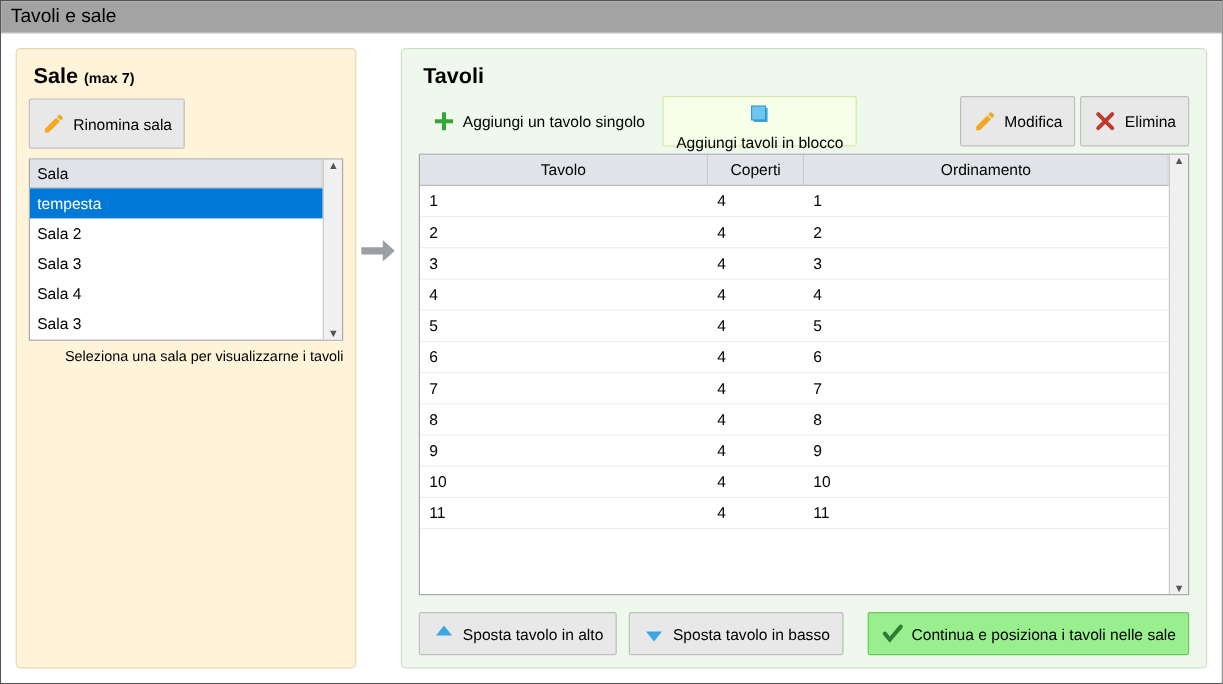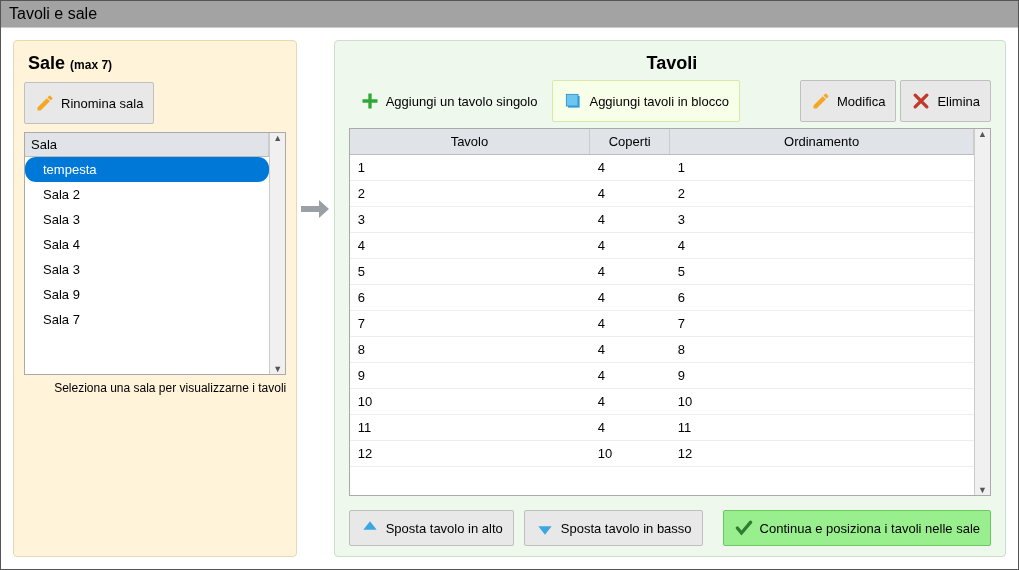--- a/index.html
+++ b/index.html
@@ -56,40 +56,39 @@
     gap: 6px;
     padding: 4px 10px;
     background: #e8e8e8;
     border: 1px solid #bfbfbf;
     border-radius: 2px;
     cursor: pointer;
     height: 42px;
     white-space: nowrap;
   }
   .btn.bare { background: transparent; border: 1px solid transparent; }
-  .btn.hl { background: #f8ffe8; border-color:#d7e8a8; }
+  .btn.hl { background: #f8ffe8; border-color:#d7e8a8;flex-direction:column; }
   .icon { display:inline-flex; width:20px; height:20px; align-items:center; justify-content:center; }
   .listbox {
     border: 1px solid #aaa;
     background:#fff;
-    height: 243px;
+    height: 152px;
     overflow: hidden;
     display:flex;
   }
   .list-inner { flex:1; }
   .list-header {
     padding: 4px 6px;
     background: #e0e4e8;
     border-bottom:1px solid #bbb;
     border-right:1px solid #ccc;
   }
   .list-item {
-    padding: 5px 18px;
+    padding: 5px 6px;
     cursor:pointer;
-    border-radius:11px;
   }
   .list-item.selected {
     background:#0078d7;
     color:#fff;
   }
   .scroll-v {
     width:16px;
     background:#f0f0f0;
     border-left:1px solid #ccc;
     display:flex;
@@ -108,21 +107,21 @@
   .right-panel {
     flex:1;
     background:#eef8ed;
     border:1px solid #cbe0c9;
     border-radius:4px;
     padding:10px 14px;
     display:flex;
     flex-direction:column;
     min-height:0;
   }
-  .right-panel .panel-title { margin-bottom:6px;text-align:center; }
+  .right-panel .panel-title { margin-bottom:6px; }
   .right-toolbar { display:flex; align-items:center; gap:4px; margin-bottom:6px; }
   .right-toolbar .spacer { flex:1; }
   .table-wrap {
     flex:1;
     border:1px solid #aaa;
     background:#fff;
     display:flex;
     min-height:0;
   }
   .table-scroll { flex:1; overflow:hidden; }
@@ -299,25 +298,20 @@
                 <tr>
                   <td>10</td>
                   <td>4</td>
                   <td>10</td>
                 </tr>
                 <tr>
                   <td>11</td>
                   <td>4</td>
                   <td>11</td>
                 </tr>
-                <tr>
-                  <td>12</td>
-                  <td>10</td>
-                  <td>12</td>
-                </tr>
               </tbody>
           </table>
         </div>
         <div class="scroll-v">
           <span>▲</span>
           <span>▼</span>
         </div>
       </div>
 
       <div class="bottom-bar">

